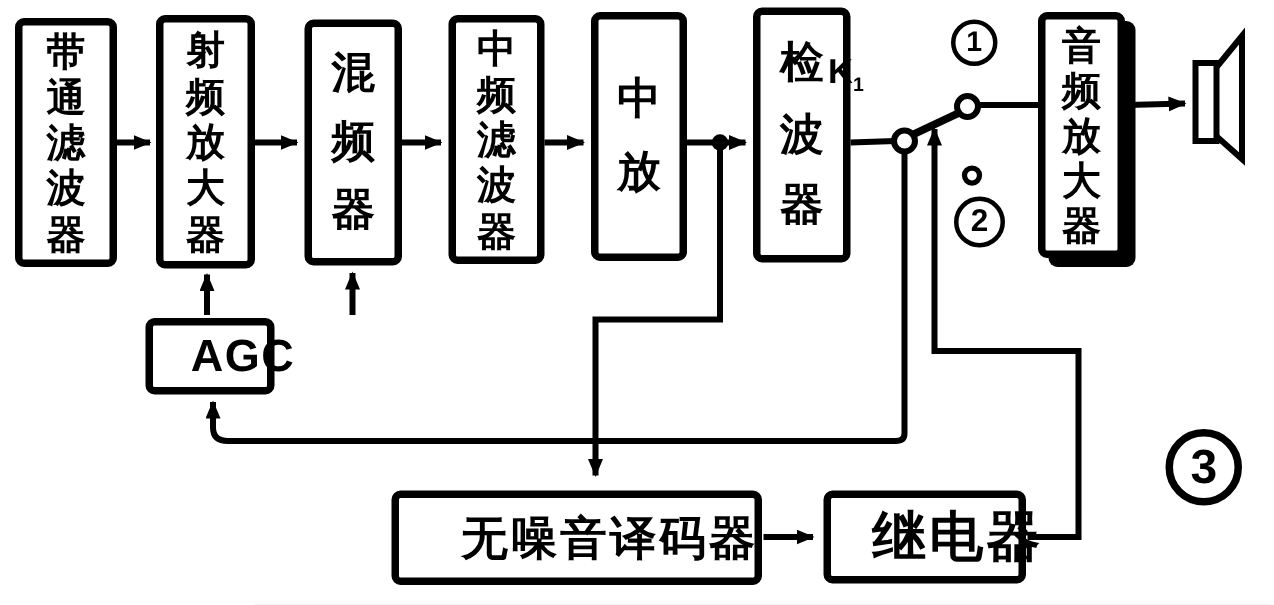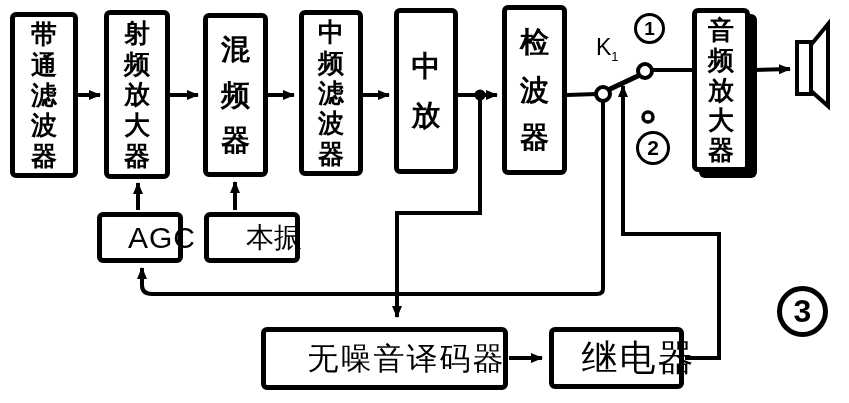--- a/index.html
+++ b/index.html
@@ -12,37 +12,37 @@
     position:absolute;background:#fff;border:5px solid #000;border-radius:6px;
     box-sizing:border-box;display:flex;align-items:center;justify-content:center;
   }
   .vlabel{
     display:flex;flex-direction:column;align-items:center;justify-content:space-evenly;
     width:100%;height:100%;font-weight:bold;
   }
   .vlabel span{display:block;line-height:1;}
   .fs26 .vlabel{font-size:26px;}
   .fs29 .vlabel{font-size:29px;}
-  .hlabel{font-weight:normal;white-space:nowrap;margin-left:44px;}
+  .hlabel{font-weight:bold;white-space:nowrap;margin-left:44px;}
   .shadowed{box-shadow:7px 6px 0 0 #000;}
   svg.wiring{position:absolute;left:0;top:0;}
   .w{stroke:#000;stroke-width:4;fill:none;}
   .w5{stroke:#000;stroke-width:5;fill:none;}
   .ae{marker-end:url(#ah);}
   .oc{fill:#fff;stroke:#000;}
   .circnum{
     position:absolute;border-radius:50%;background:#fff;border:3px solid #000;
     display:flex;align-items:center;justify-content:center;font-weight:bold;
     box-sizing:border-box;
   }
   #circ1{left:634px;top:13px;width:31px;height:31px;font-size:19px;}
   #circ2{left:636px;top:131px;width:34px;height:34px;font-size:21px;}
   #circ3{left:777px;top:286px;width:51px;height:51px;font-size:32px;border-width:5px;}
   #k1{
-    position:absolute;left:596px;top:34px;font-size:23px;font-weight:normal;
+    position:absolute;left:552px;top:34px;font-size:23px;font-weight:bold;
   }
   #k1 sub{font-size:13px;}
 </style>
 </head>
 <body>
 
 <div id="stage">
 
   <svg class="wiring" width="849" height="403" viewBox="0 0 849 403">
     <defs>
@@ -148,23 +148,20 @@
         <span>放</span>
         <span>大</span>
         <span>器</span>
       </div>
   </div>
 
   <div class="box" style="left:97px;top:212px;width:86px;height:51px">
     <div class="hlabel" style="font-size:30px;letter-spacing:1px">AGC</div>
   </div>
 
-  <div class="box" style="left:204px;top:212px;width:96px;height:51px">
-    <div class="hlabel" style="font-size:28px">本振</div>
-  </div>
 
   <div class="box" style="left:261px;top:327px;width:247px;height:63px">
     <div class="hlabel" style="font-size:31px;letter-spacing:2px">无噪音译码器</div>
   </div>
 
   <div class="box" style="left:549px;top:327px;width:135px;height:62px">
     <div class="hlabel" style="font-size:36px;letter-spacing:2px">继电器</div>
   </div>
 
   <div id="k1"><span>K</span><sub>1</sub></div>

